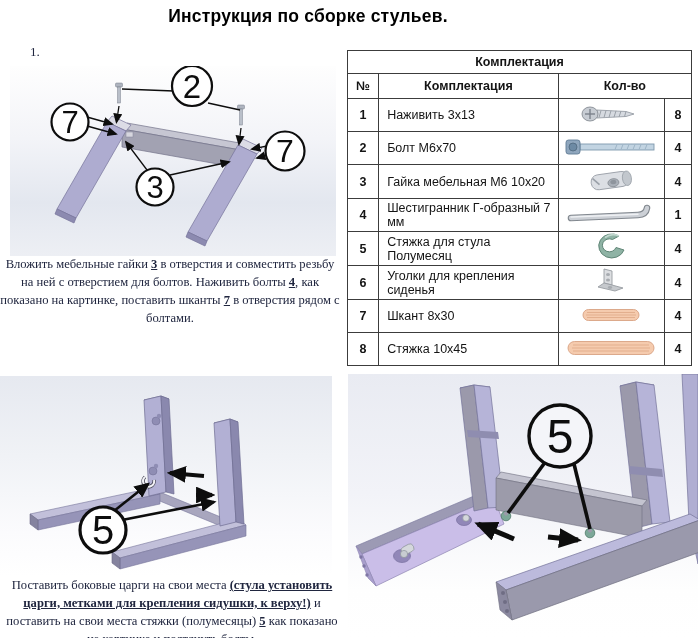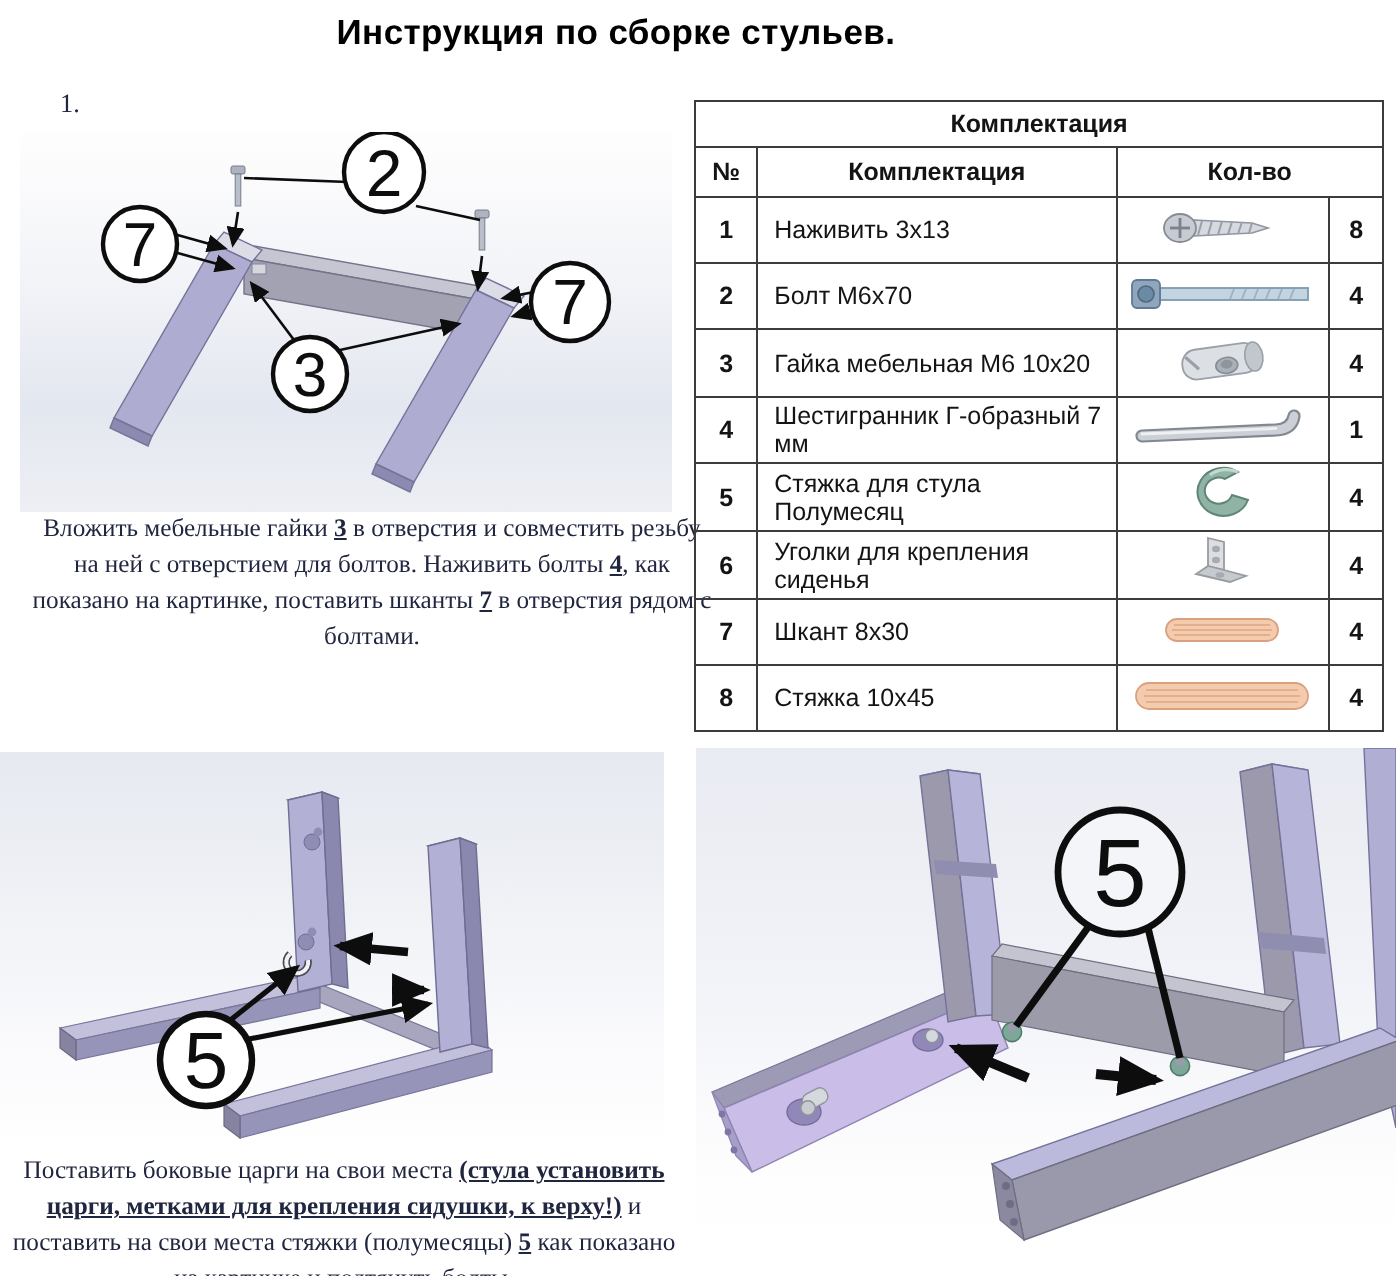--- a/index.html
+++ b/index.html
@@ -6,21 +6,21 @@
   body{width:700px;height:638px;background:#ffffff;font-family:"Liberation Sans",sans-serif;position:relative;overflow:hidden;}
   .page{position:absolute;inset:0;}
   .title{position:absolute;top:6px;left:0;width:616px;text-align:center;font-size:17.5px;font-weight:bold;color:#000;letter-spacing:.2px;}
   .step-heading{position:absolute;top:44px;left:30px;font-family:"Liberation Serif",serif;font-size:13.2px;color:#20263f;display:flex;gap:18px;}
   .diagram{position:absolute;}
   .diagramA{left:10px;top:66px;width:326px;height:190px;background:linear-gradient(180deg,#fefefe 0%,#f3f4f8 38%,#e3e7ef 72%,#edeff4 100%);}
   .diagramB{left:0px;top:376px;width:332px;height:200px;background:linear-gradient(180deg,#e6e9f0 0%,#f0f2f6 40%,#fbfbfd 78%,#ffffff 100%);}
   .diagramC{left:348px;top:374px;width:350px;height:264px;background:linear-gradient(180deg,#e9ebf2 0%,#f2f3f8 45%,#fefefe 82%,#ffffff 100%);}
   .diagram svg{display:block;width:100%;height:100%;}
   .caption{position:absolute;margin:0;text-align:center;font-family:"Liberation Serif",serif;font-size:12.6px;line-height:1.42;color:#20263f;}
-  .caption1{left:16px;top:256px;width:340px;}
+  .caption1{left:0;top:256px;width:340px;}
   .caption2{left:0;top:577px;width:344px;}
   .ref{font-weight:bold;text-decoration:underline;}
   .emph{font-weight:bold;text-decoration:underline;}
   table.parts{position:absolute;left:347px;top:50px;width:345px;border-collapse:collapse;color:#141414;}
   table.parts td{border:1px solid #3c3c3c;font-size:12.5px;}
   td.t-title{height:20px;text-align:center;font-weight:bold;}
   td.t-head{height:22px;text-align:center;font-weight:bold;}
   td.c-num{width:30px;text-align:center;font-weight:bold;}
   td.c-name{width:181px;padding-left:8px;}
   td.c-img{width:105px;text-align:center;vertical-align:middle;}

